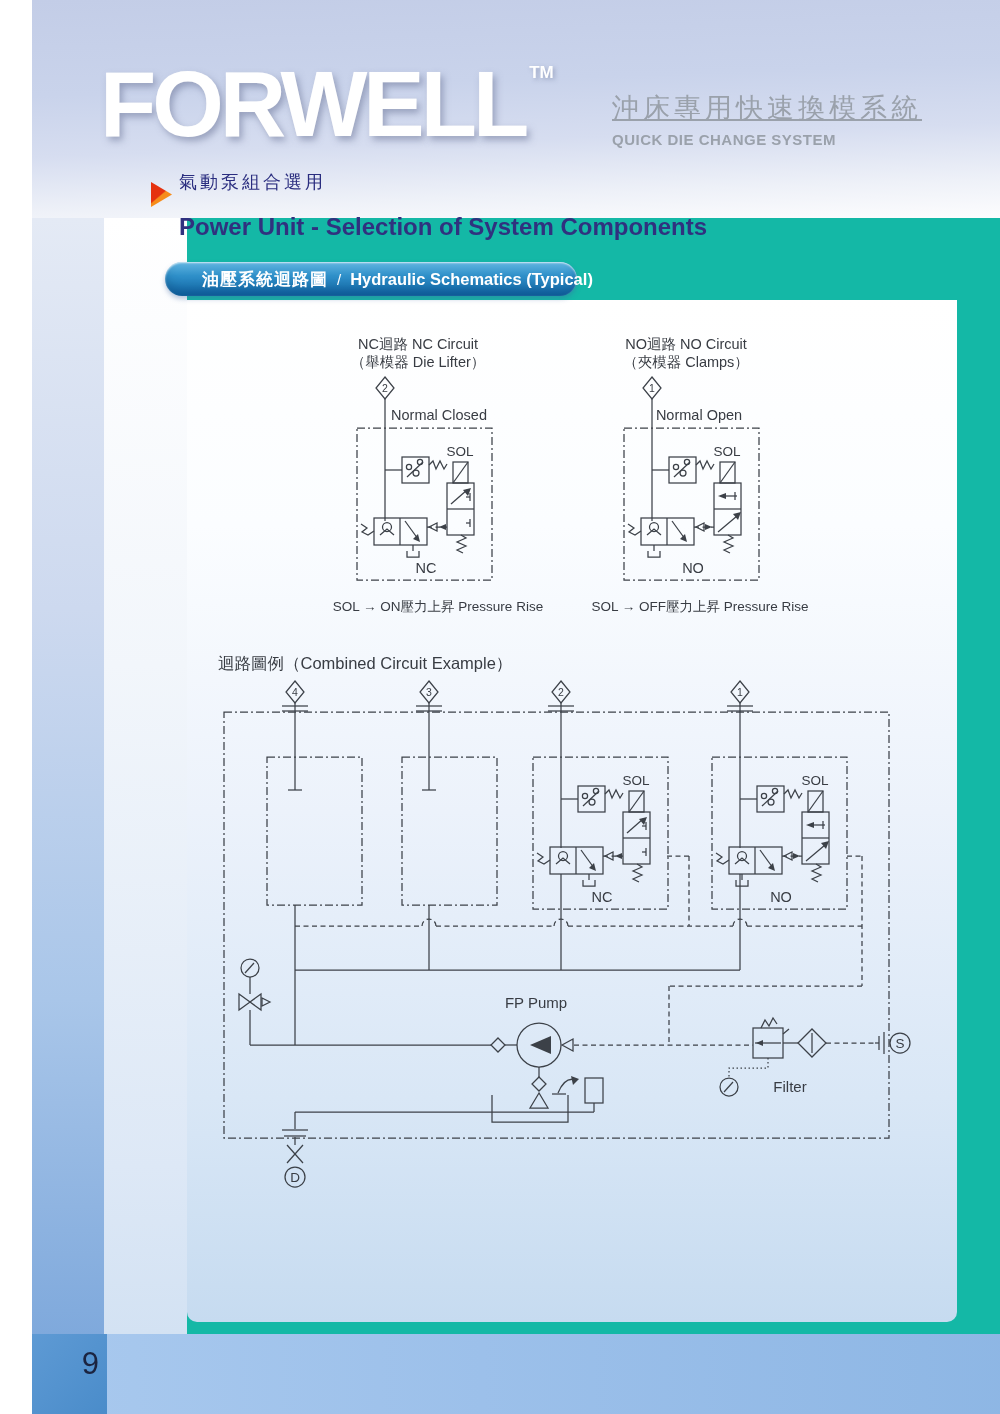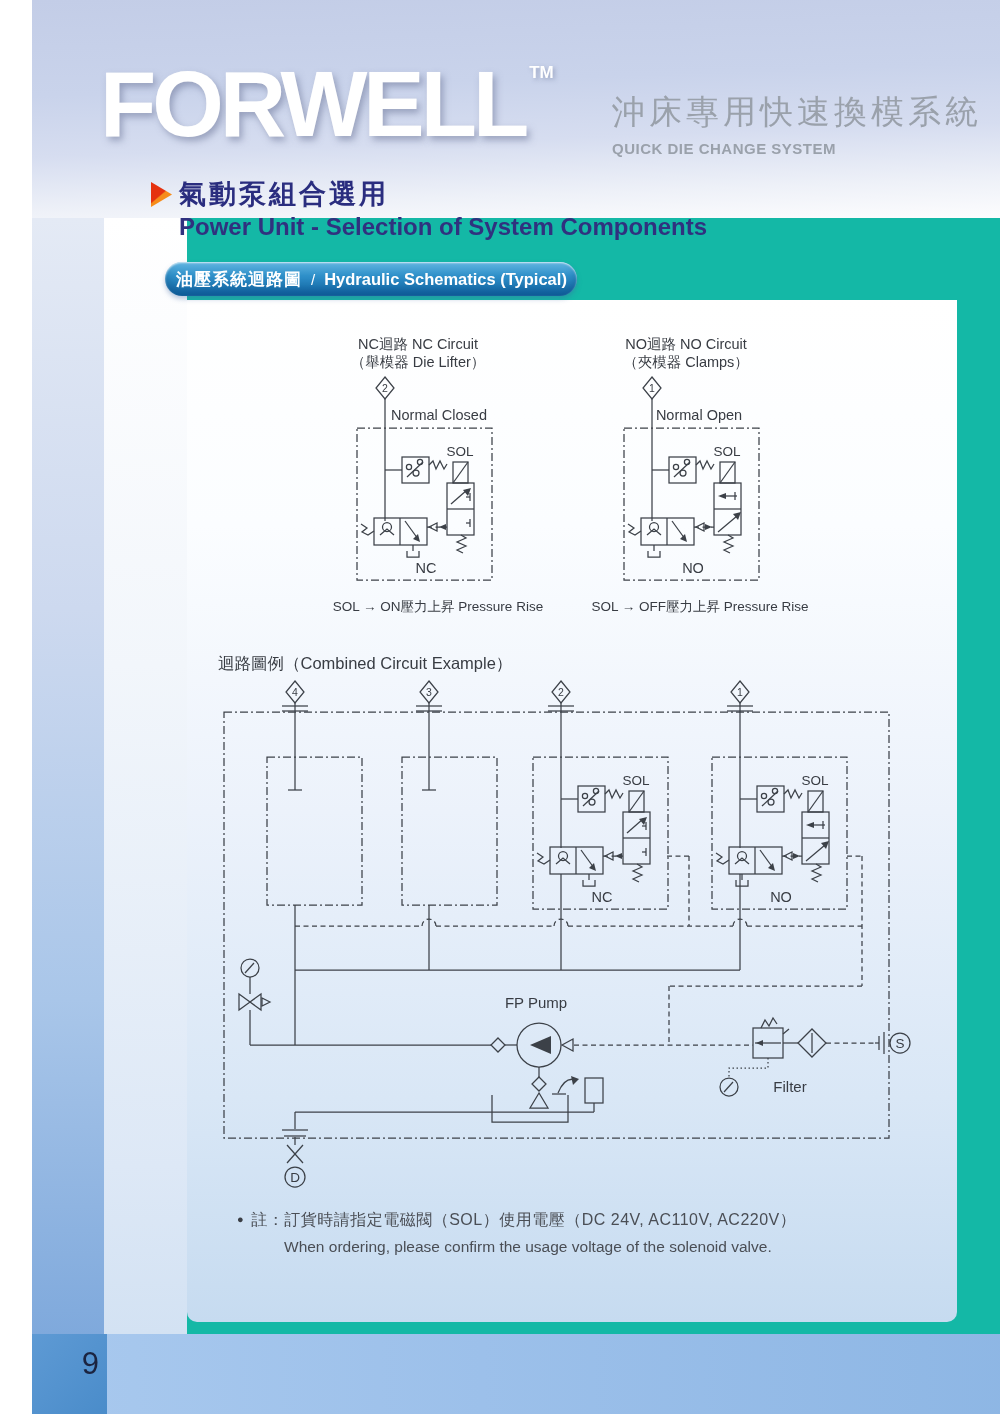--- a/index.html
+++ b/index.html
@@ -8,48 +8,48 @@
 
   
   .header{position:absolute;left:0;top:0;width:1000px;height:218px;
           background:linear-gradient(178deg,#c3cde7 0%,#c9d3eb 38%,#d6ddf0 62%,#eef1f8 84%,#fdfdfe 100%);}
   .logo-wrap{position:absolute;left:68px;top:58px;line-height:1;white-space:nowrap;}
   .logo-text{font-size:92px;font-weight:800;letter-spacing:-4px;color:#ffffff;
              text-shadow:3px 4px 7px rgba(105,115,150,.55), 0 0 1px rgba(255,255,255,.6);}
   .logo-tm{font-size:17px;font-weight:700;color:#ffffff;vertical-align:58px;margin-left:4px;
            text-shadow:2px 2px 4px rgba(105,115,150,.5);}
   .header-right{position:absolute;left:580px;top:90px;}
-  .header-zh{font-size:33px;color:#9aa1ab;letter-spacing:4px;}
+  .header-zh{font-size:27px;color:#9aa1ab;letter-spacing:4px;text-decoration:underline;}
   .header-en{font-size:15px;font-weight:700;color:#9aa1ab;letter-spacing:.5px;margin-top:5px;}
 
   
   .strip-outer{position:absolute;left:0;top:218px;width:72px;height:1116px;
                background:linear-gradient(to bottom,#e4eaf5 0%,#cdd9ef 35%,#a9c6e9 70%,#7fa9dc 100%);}
   .strip-inner{position:absolute;left:72px;top:218px;width:83px;height:1116px;
                background:linear-gradient(to bottom,#ffffff 0%,#f2f6fb 40%,#dde8f6 85%,#d3e2f3 100%);}
   .panel{position:absolute;left:155px;top:300px;width:770px;height:1022px;border-radius:0 0 10px 10px;
          background:linear-gradient(to bottom,#ffffff 0%,#fbfdff 22%,#ecf2fb 50%,#d9e7f6 78%,#c6dbf0 100%);}
   .footer-band{position:absolute;left:0;top:1334px;width:1000px;height:80px;
                background:linear-gradient(to right,#a9c9ee 0%,#9cc0ea 45%,#8db6e4 100%);}
   .footer-square{position:absolute;left:0;top:1334px;width:75px;height:80px;
                  background:linear-gradient(135deg,#5e9ad4 0%,#4a8cca 100%);}
   .pagenum{position:absolute;right:8px;top:12px;font-size:31px;color:#1b2440;font-weight:400;}
 
   
   .arrow{position:absolute;left:119px;top:182px;width:21px;height:25px;
          background:linear-gradient(140deg,#e53210 48%,#f68c1a 52%);
          clip-path:polygon(0 0,100% 50%,0 100%);}
-  .title-zh{position:absolute;left:147px;top:176px;margin:0;font-size:27px;font-weight:700;
+  .title-zh{position:absolute;left:147px;top:170px;margin:0;font-size:18px;font-weight:400;
             color:#2a2d7f;letter-spacing:3px;}
   .title-en{position:absolute;left:147px;top:213px;margin:0;font-size:24px;font-weight:700;
             color:#30317f;letter-spacing:0px;}
   .badge{position:absolute;left:133px;top:262px;width:412px;height:34px;border-radius:17px;
          background:linear-gradient(to bottom,#62b6e2 0%,#2f90c9 40%,#1166a6 100%);
          box-shadow:0 3px 5px rgba(60,100,160,.35), inset 0 1px 2px rgba(255,255,255,.75), inset 0 -7px 10px rgba(8,60,110,.3);
-         color:#ffffff;line-height:34px;white-space:nowrap;padding-left:11px;box-sizing:border-box;}
+         color:#ffffff;line-height:34px;white-space:nowrap;padding-left:37px;box-sizing:border-box;}
   .badge .bz{font-size:17px;font-weight:700;letter-spacing:1px;}
   .badge .bs{font-size:15px;margin:0 9px;}
   .badge .be{font-size:16.5px;font-weight:700;}
 
   
   .schem{position:absolute;left:155px;top:320px;}
   .schem line,.schem rect,.schem circle,.schem path,.schem polyline{stroke:#3c4148;stroke-width:1.25;fill:none;}
   .schem polygon{fill:#3c4148;stroke:none;}
   .schem polygon.nf{fill:none;stroke:#3c4148;stroke-width:1.25;}
   .schem .dashdot{stroke-dasharray:8 3 2 3;}
@@ -318,25 +318,19 @@
         <line x1="794" y1="1043" x2="843" y2="1043" class="dash"></line>
         <line x1="843" y1="1043" x2="847" y2="1043"></line>
         <line x1="847" y1="1036" x2="847" y2="1050"></line>
         <line x1="852" y1="1032" x2="852" y2="1054"></line>
         <circle cx="868" cy="1043" r="10"></circle>
         <text x="868" y="1048" text-anchor="middle" class="t13">S</text>
       </g>
     </g>
   </svg>
 
-  <div class="note">
-    <div class="note-l1">
-      <span class="bullet">●</span><span>註：訂貨時請指定電磁閥（SOL）使用電壓（DC 24V, AC110V, AC220V）</span>
-    </div>
-    <div class="note-l2">When ordering, please confirm the usage voltage of the solenoid valve.</div>
-  </div>
 
   <div class="footer-band"></div>
   <div class="footer-square">
     <span class="pagenum">9</span>
   </div>
 
 </div>
 
 </body></html>

